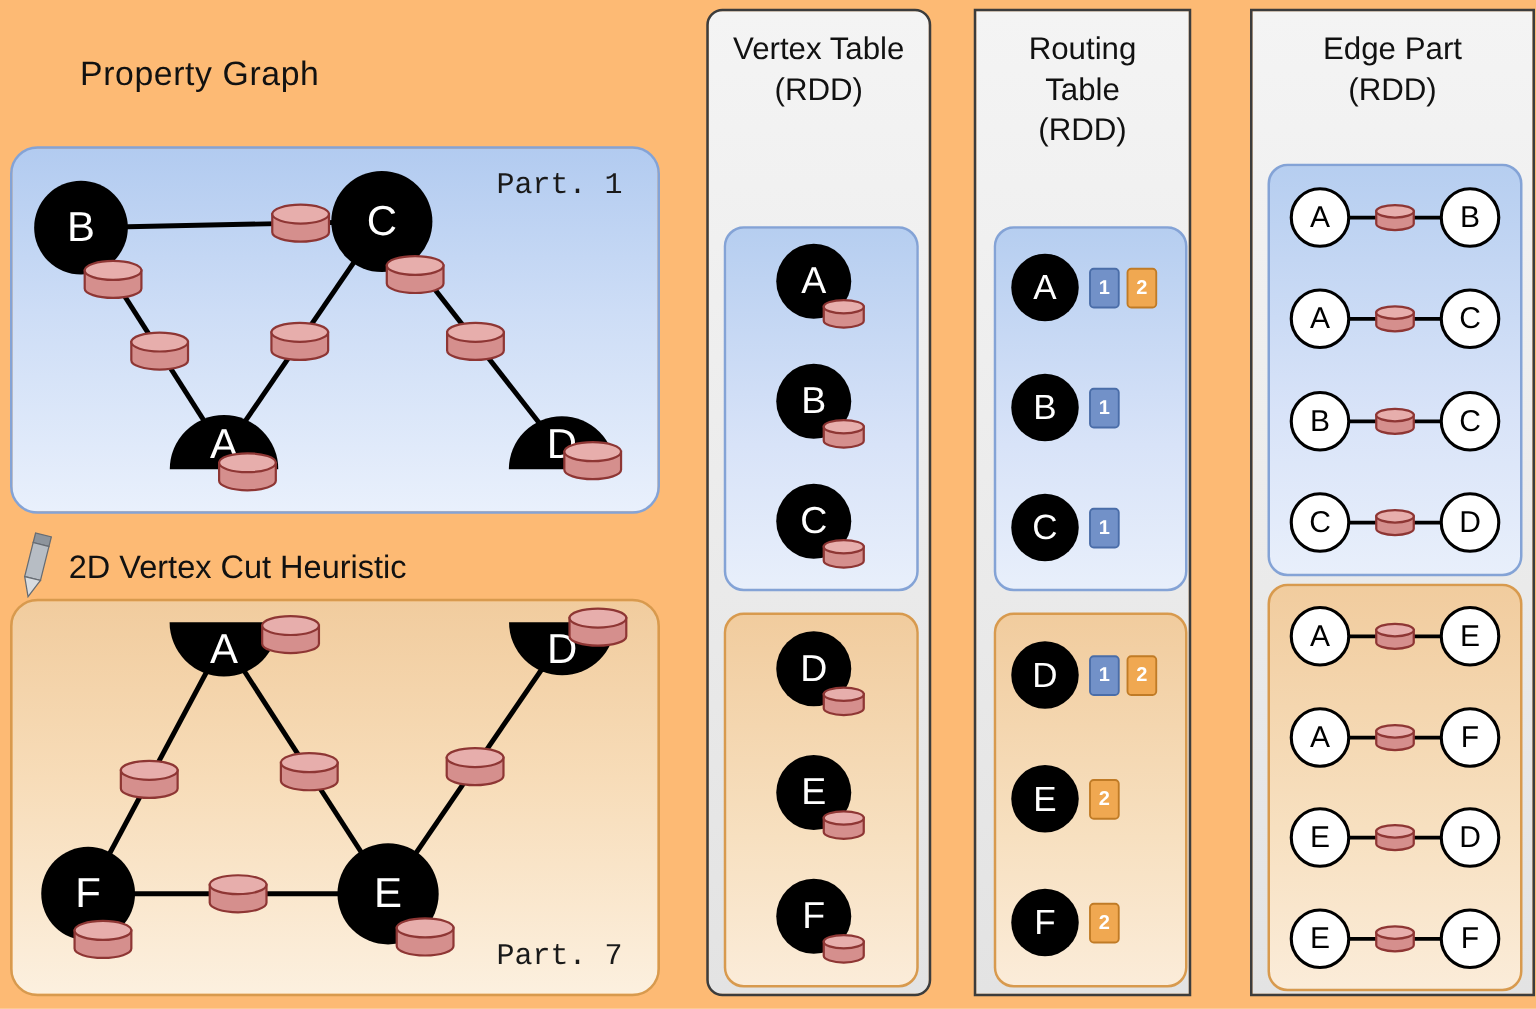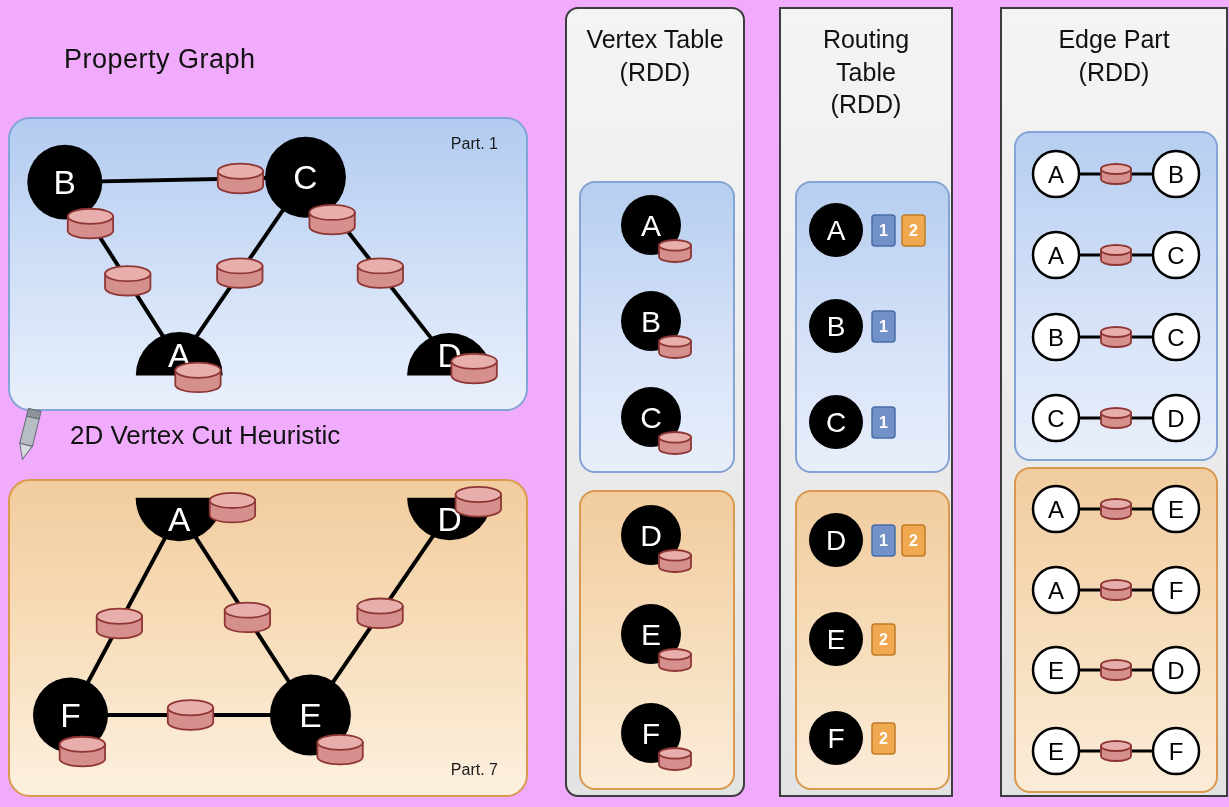--- a/index.html
+++ b/index.html
@@ -2,46 +2,46 @@
 <html><head>
 <meta charset="utf-8">
 <style>
   * { margin:0; padding:0; box-sizing:border-box; }
   html,body { background:#ffffff; }
   body {
     width:1229px; height:807px;
     font-family:"Liberation Sans", sans-serif;
     position:relative; overflow:hidden;
   }
-  .canvas { position:relative; width:1229px; height:807px; background:#f0abfc;padding-left:28px; }
+  .canvas { position:relative; width:1229px; height:807px; background:#fdba74;padding-left:28px; }
 
   .pg-title {
     position:absolute; left:64px; top:44px;
     font-size:27px; color:#111; letter-spacing:0.5px;
   }
 
   .part-box { position:absolute; border-radius:22px; }
   .part1 {
     left:8px; top:117px; width:520px; height:294px;
     background:linear-gradient(180deg,#b2cbf0 0%,#cdddf6 45%,#e9f0fc 100%);
     border:2px solid #84a3d6;
   }
   .part2 {
     left:8px; top:479px; width:520px; height:318px;
     background:linear-gradient(180deg,#f1cc9e 0%,#f7dcb8 45%,#fcf0df 100%);
     border:2px solid #d89a4e;
   }
-  .part-label { position:absolute; font-size:16px; color:#1a1a1a; }
+  .part-label { position:absolute; font-size:24px; color:#1a1a1a;font-family:Liberation Mono, monospace; }
   .p1label { right:28px; top:16px; }
   .p2label { right:28px; bottom:16px; }
   .graph-svg { position:absolute; left:0; top:0; width:100%; height:100%; }
 
   .heuristic {
-    position:absolute; left:10px; top:406px;
-    display:flex; align-items:center; gap:24px;
+    position:absolute; left:10px; top:424px;
+    display:flex; align-items:center; gap:9px;
   }
   .heuristic .hlabel { font-size:26px; color:#111; }
 
   .column {
     position:absolute; top:7px; height:790px;
     background:linear-gradient(180deg,#f4f4f4 0%,#e3e3e3 100%);
     border:2px solid #3c3c3c;
   }
   .vertex-col  { left:565px;  width:180px;border-radius:13px; }
   .routing-col { left:779px;  width:174px; }

